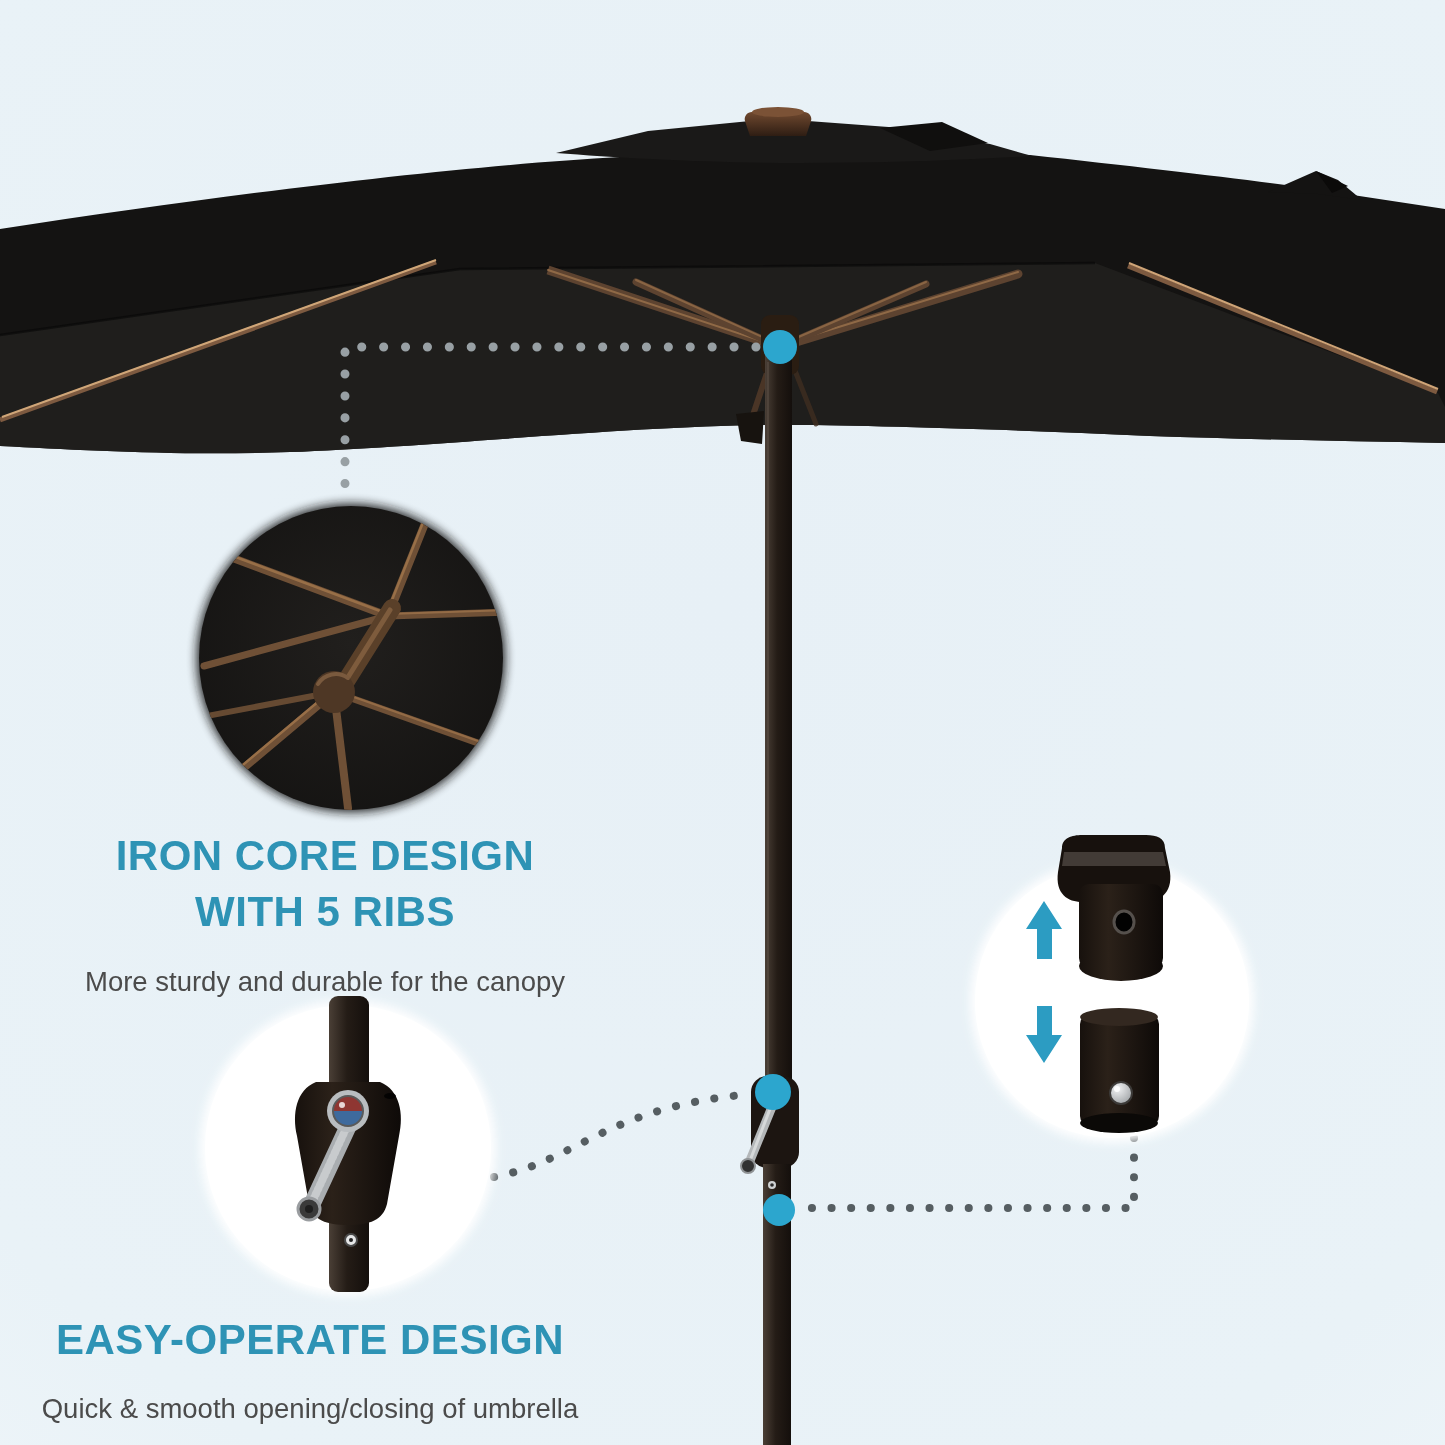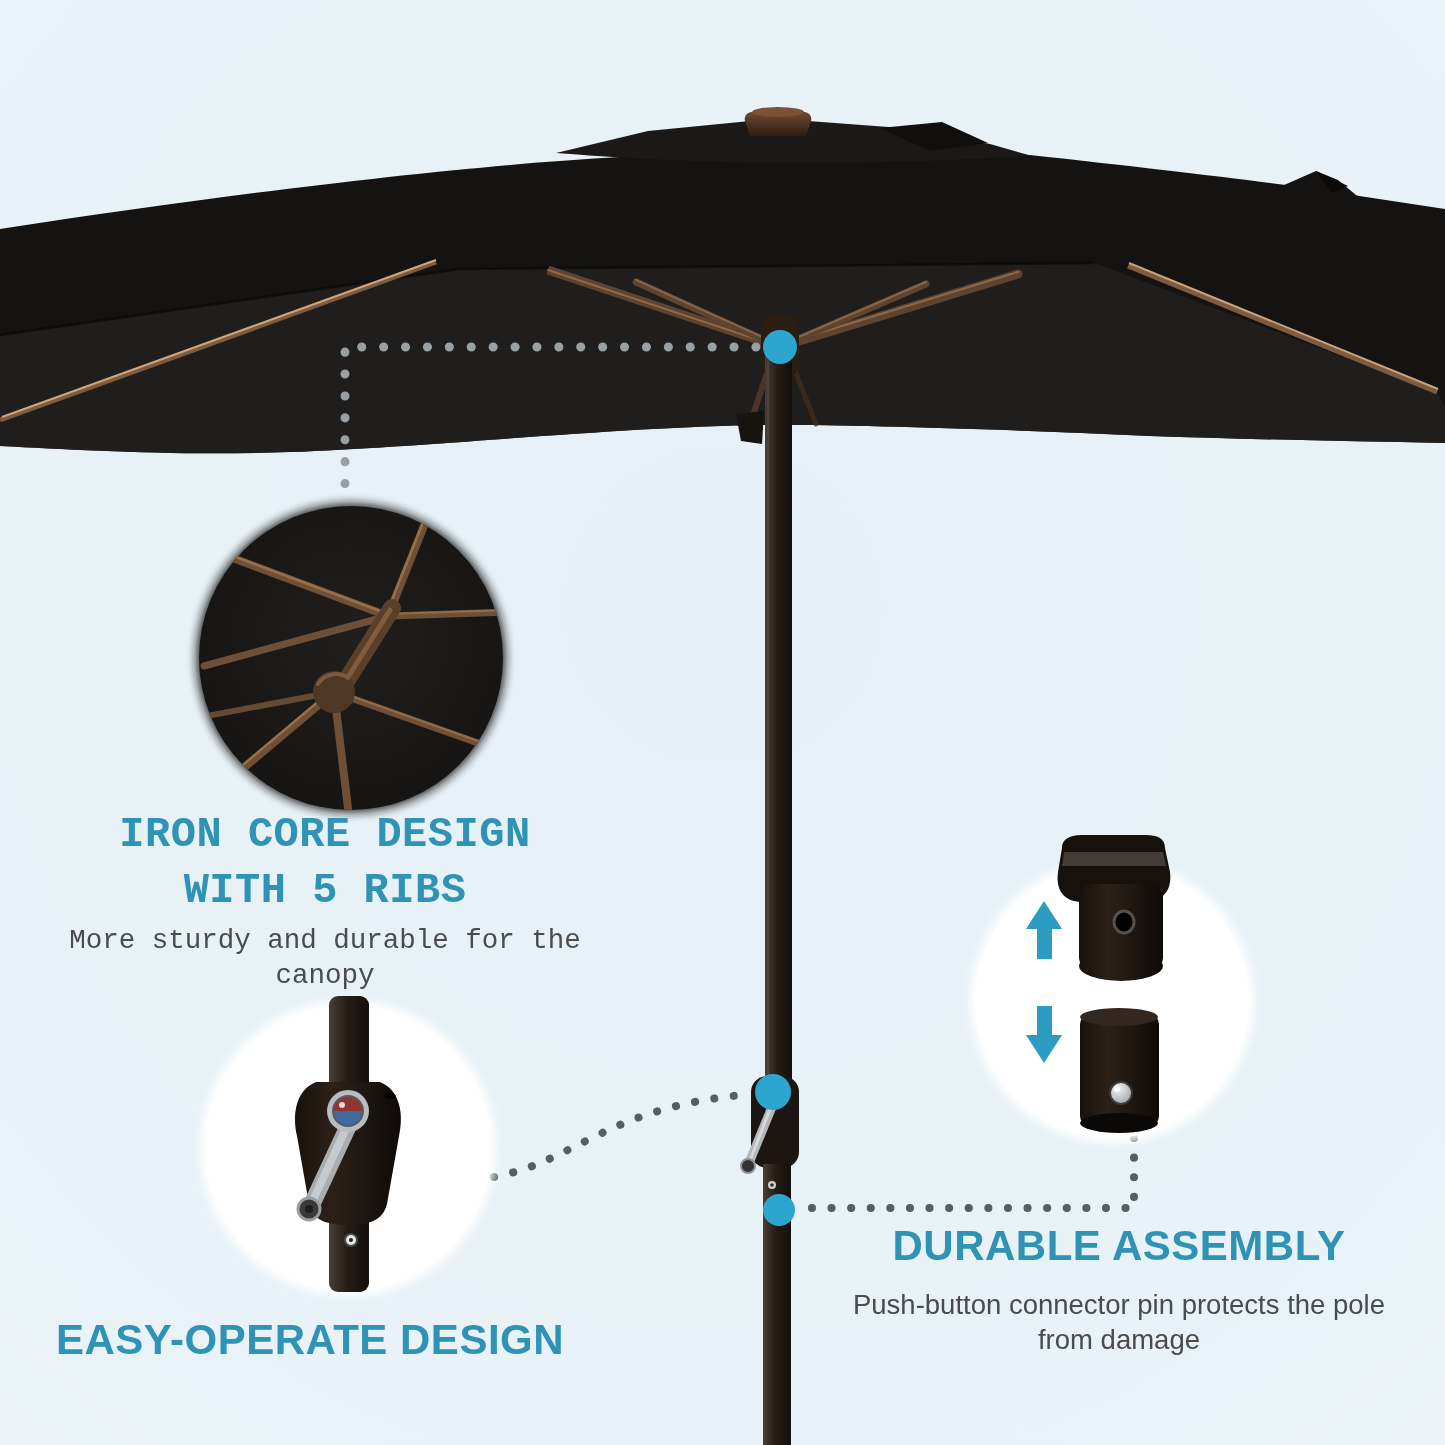--- a/index.html
+++ b/index.html
@@ -4,22 +4,22 @@
 <style>
   html,body{margin:0;padding:0;background:#fff;}
   .stage{
     position:relative;width:1445px;height:1445px;overflow:hidden;
     background:radial-gradient(120% 120% at 50% 42%, #e7f0f6 0%, #e9f2f7 55%, #f2f7fa 82%, #f7fafc 100%);
     font-family:"Liberation Sans", sans-serif;
   }
   svg{position:absolute;left:0;top:0;}
   .callout{position:absolute;text-align:center;}
   .callout .title{color:#2e93b5;font-weight:bold;font-size:42px;line-height:55px;letter-spacing:.5px;}
-  .callout .desc{color:#4b4b4b;font-size:27.5px;line-height:35px;margin-top:4px;}
-  #callout-iron-core{left:25px;top:807px;width:600px;font-family:Liberation Mono, monospace;}
+  .callout .desc{color:#4b4b4b;font-size:27.5px;line-height:35px;margin-top:24px;}
+  #callout-iron-core{left:25px;top:828px;width:600px;}
   #callout-iron-core .title{line-height:56px;}
   #callout-crank{left:10px;top:1312px;width:600px;}
   #callout-assembly{left:849px;top:1218px;width:540px;}
   #callout-assembly .desc{margin-top:14px;}
 </style>
 </head>
 <body>
 
 <div class="stage">
 
@@ -198,20 +198,17 @@
   <div class="callout" id="callout-iron-core">
     <div class="title">
       <div>IRON CORE DESIGN</div>
       <div>WITH 5 RIBS</div>
     </div>
     <div class="desc">More sturdy and durable for the canopy</div>
   </div>
 
   <div class="callout" id="callout-crank">
     <div class="title">EASY-OPERATE DESIGN</div>
+    <div class="desc">Quick &amp; smooth opening/closing of umbrella</div>
   </div>
 
-  <div class="callout" id="callout-assembly">
-    <div class="title">DURABLE ASSEMBLY</div>
-    <div class="desc">Push-button connector pin protects the pole from damage</div>
-  </div>
 
 </div>
 
 </body></html>

